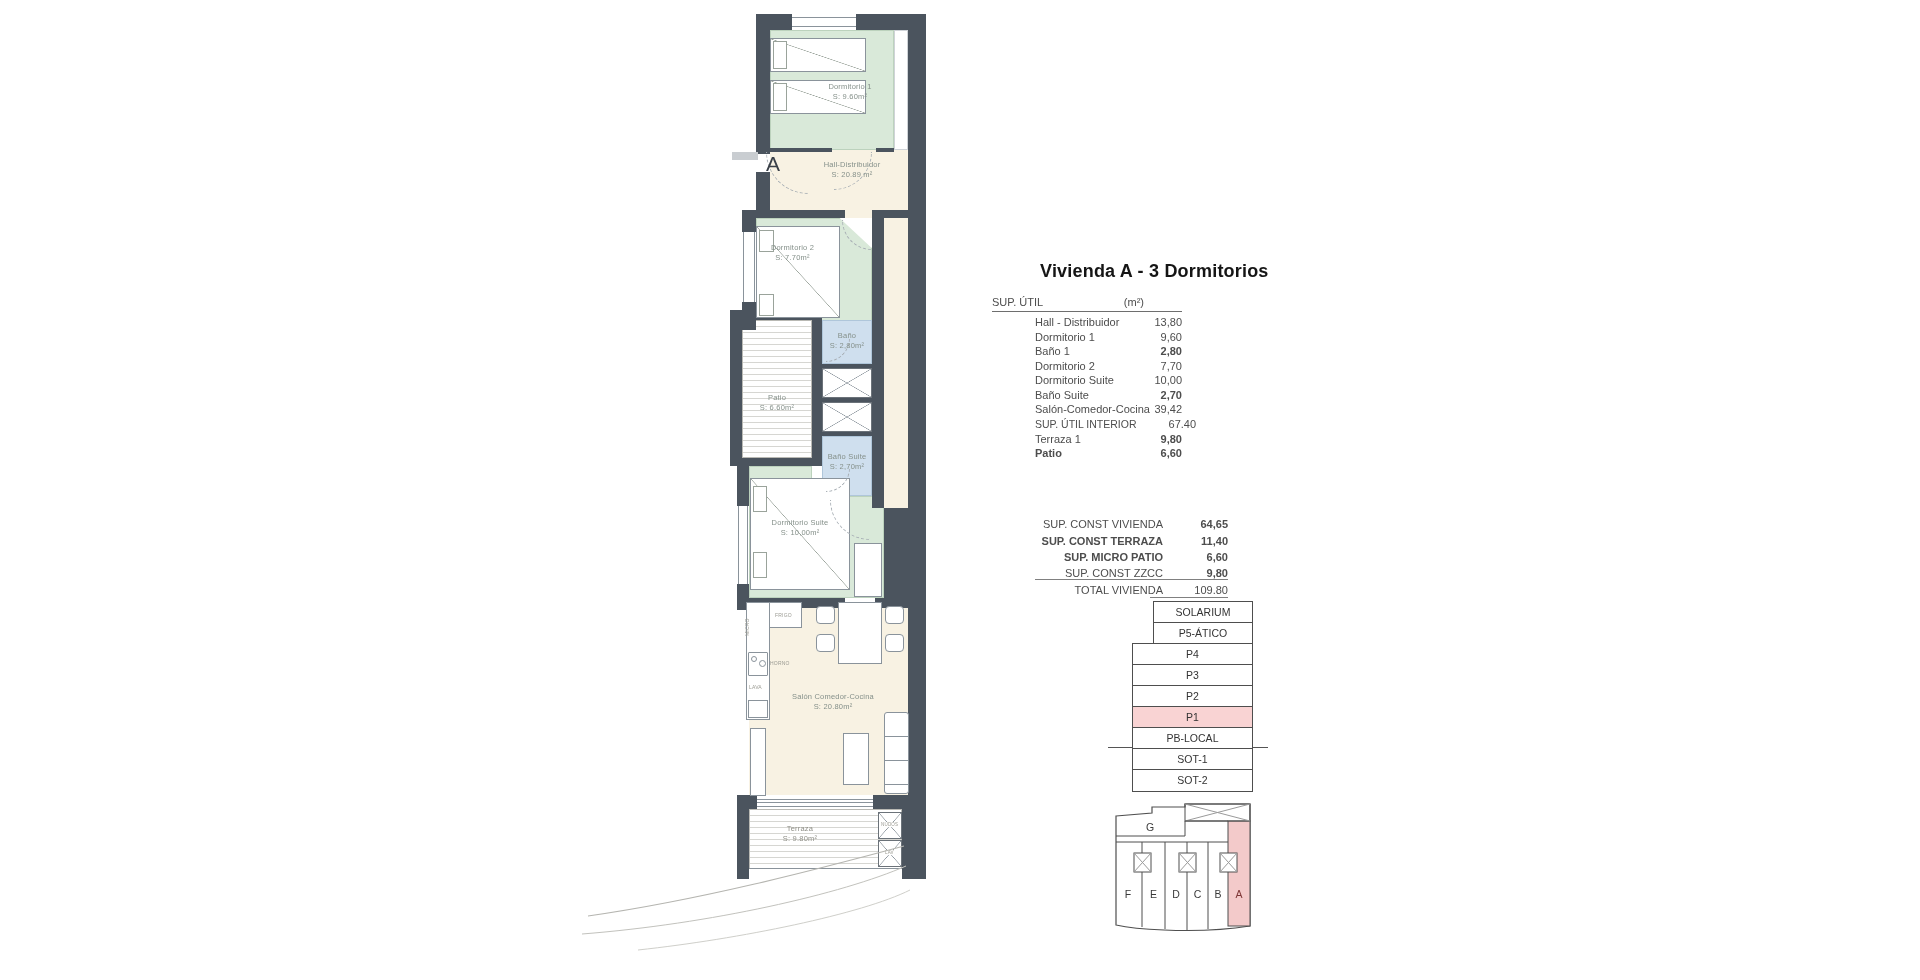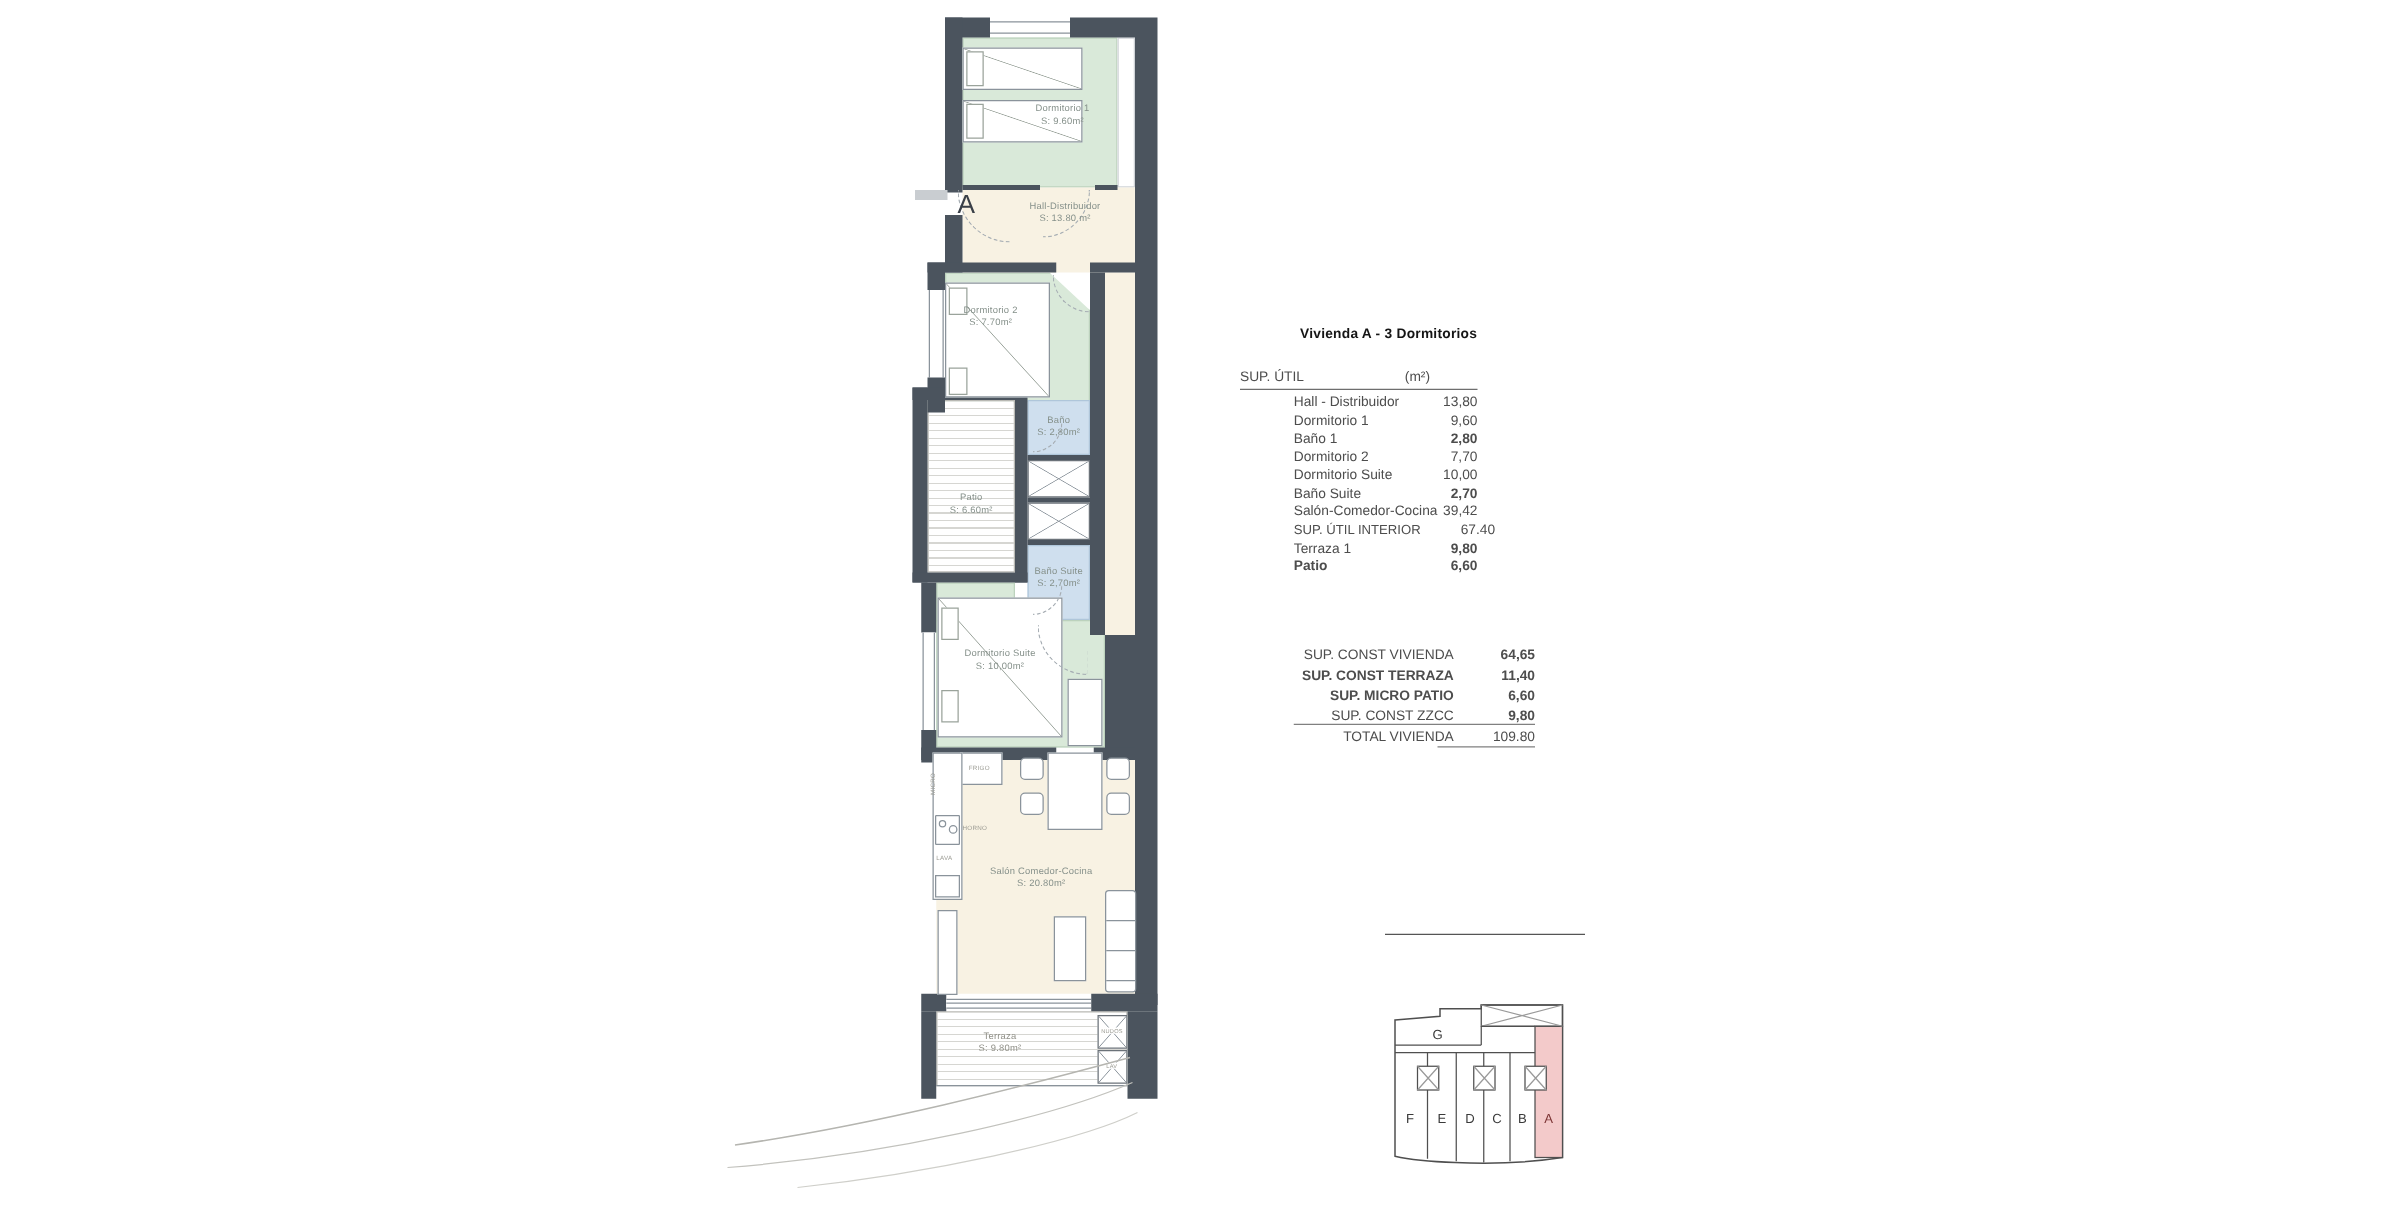--- a/index.html
+++ b/index.html
@@ -26,21 +26,21 @@
   .winh { position:absolute; background:#fff; border-top:1px solid #8a939b; border-bottom:1px solid #8a939b; }
   .arc  { position:absolute; border:1px dashed #a7aeb4; border-top:none; border-right:none; border-radius:0 0 0 100%; }
   .arc2 { position:absolute; border:1px dashed #a7aeb4; border-top:none; border-left:none; border-radius:0 0 100% 0; }
   .rlabel { position:absolute; text-align:center; color:#85908a; font-size:7.5px; line-height:1.35; letter-spacing:0.2px; }
   .rlabel .nm { display:block; }
   .klabel { position:absolute; color:#9b9b93; font-size:5px; letter-spacing:0.2px; }
   .entrance { position:absolute; font-size:21px; color:#3a4048; }
   .pillow { position:absolute; background:#fff; border:1px solid #9aa39b; }
 
   
-  .title { position:absolute; left:1040px; top:261px; font-size:11px; font-weight:bold; color:#151515; letter-spacing:0.2px; }
+  .title { position:absolute; left:1040px; top:261px; font-size:18px; font-weight:bold; color:#151515; letter-spacing:0.2px; }
   .suptable { position:absolute; left:992px; top:296px; width:190px; font-size:11px; color:#4d4d4d; }
   .thead { display:flex; justify-content:space-between; padding-bottom:3px; border-bottom:1px solid #6e6e6e; }
   .thead .unit { padding-right:38px; }
   .trow { display:flex; justify-content:space-between; height:14.5px; align-items:center; }
   .trow .tl { white-space:nowrap;padding-left:43px; }
   .trow .tv { text-align:right; }
   .trow.sub .tl { width:100%; text-align:right; padding-right:32px; font-size:10.5px; }
   .trow.sub { margin-top:0.5px; }
   .b { font-weight:bold; }
   .totals { position:absolute; left:1035px; top:514px; width:193px; font-size:11px; color:#4d4d4d; }
@@ -163,21 +163,21 @@
     <div class="arc" style="left:830px;top:500px;width:40px;height:40px;"></div>
 
     <div class="entrance" style="left:766px;top:152px;">A</div>
 
     <div class="rlabel" style="left:800px;top:82px;width:100px;">
       <span class="nm">Dormitorio 1</span>
       <span class="nm">S: 9.60m²</span>
     </div>
     <div class="rlabel" style="left:802px;top:160px;width:100px;">
       <span class="nm">Hall-Distribuidor</span>
-      <span class="nm">S: 13.80 m²</span>
+      <span class="nm">S: 20.89 m²</span>
     </div>
     <div class="rlabel" style="left:745px;top:243px;width:95px;">
       <span class="nm">Dormitorio 2</span>
       <span class="nm">S: 7.70m²</span>
     </div>
     <div class="rlabel" style="left:820px;top:331px;width:54px;">
       <span class="nm">Baño</span>
       <span class="nm">S: 2,80m²</span>
     </div>
     <div class="rlabel" style="left:744px;top:393px;width:66px;">
@@ -283,20 +283,31 @@
         <span class="tv b">9,80</span>
       </div>
     <div class="totrow final">
         <span class="tl">TOTAL VIVIENDA</span>
         <span class="tv">109.80</span>
       </div>
   </div>
   <div class="tot-underline"></div>
 
   <div class="groundline"></div>
+  <div class="levels">
+    <div class="lvl narrow">SOLARIUM</div>
+    <div class="lvl narrow">P5-ÁTICO</div>
+    <div class="lvl">P4</div>
+    <div class="lvl">P3</div>
+    <div class="lvl">P2</div>
+    <div class="lvl hl">P1</div>
+    <div class="lvl">PB-LOCAL</div>
+    <div class="lvl">SOT-1</div>
+    <div class="lvl">SOT-2</div>
+  </div>
 
   <svg class="plansvg" style="left:1100px;top:798px;" width="160" height="140" viewBox="0 0 160 140">
     <path d="M16,18 L52,15 L52,9 L85,9 L85,6 L150,6 L150,128 Q112,134 64,132 Q33,131 16,127 Z" fill="#ffffff" stroke="#4f4f4f" stroke-width="1.2"></path>
     <rect x="128" y="23" width="22" height="105" fill="#f3caca" stroke="#4f4f4f" stroke-width="1"></rect>
     <g stroke="#4f4f4f" stroke-width="1" fill="none">
       <rect x="85" y="6" width="65" height="17"></rect>
       <path d="M85,6 L150,23 M150,6 L85,23" stroke="#9a9a9a"></path>
     </g>
     <g stroke="#4f4f4f" stroke-width="1">
       <path d="M16,38 L85,38 M85,38 L85,23 M85,23 L128,23" fill="none"></path>

